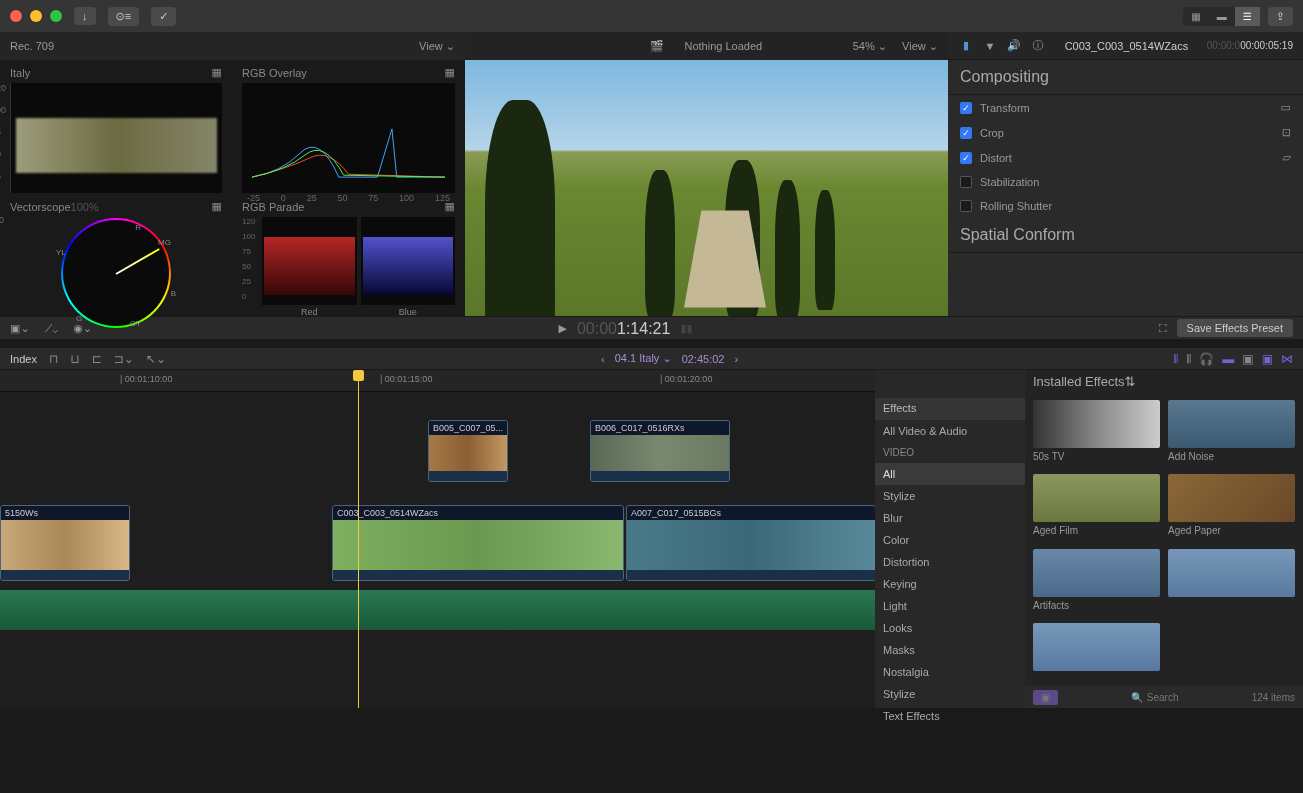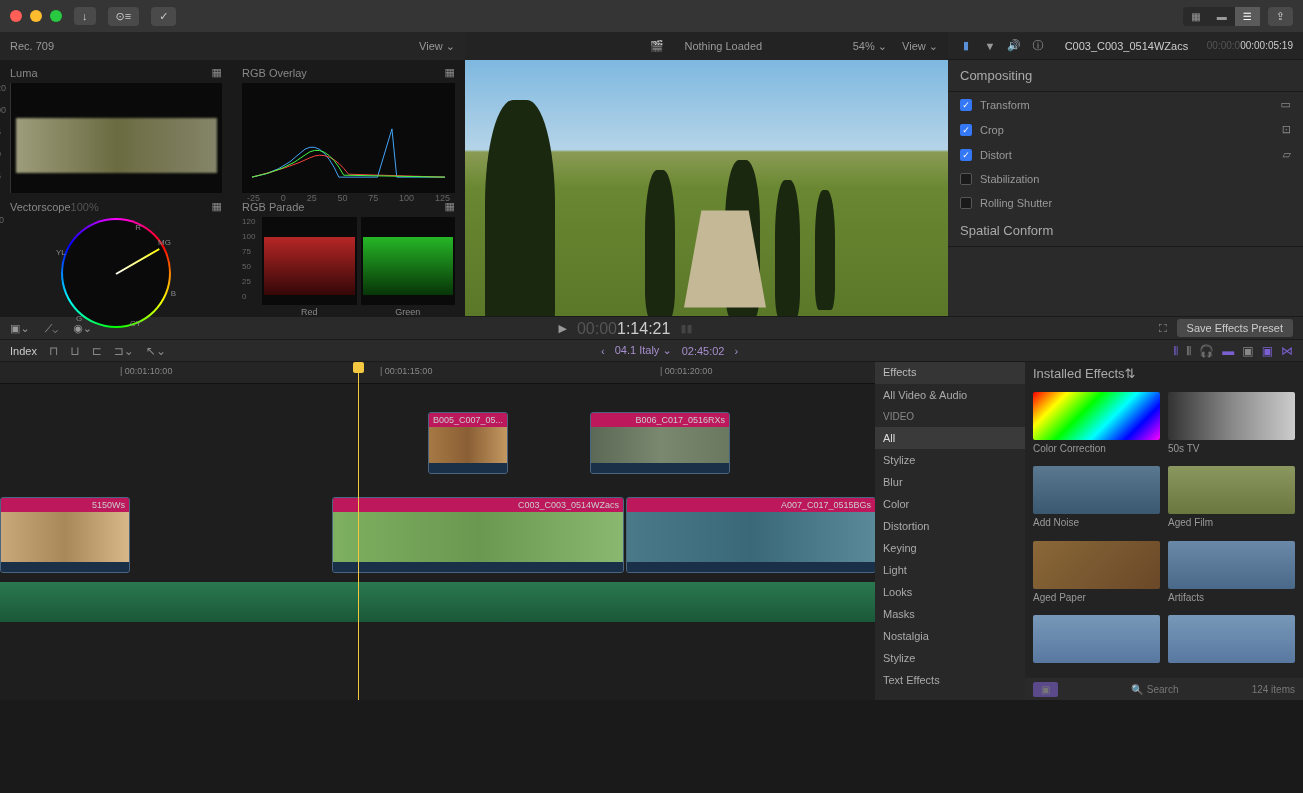--- a/index.html
+++ b/index.html
@@ -52,58 +52,58 @@
 .viewer-hdr{height:28px;display:flex;align-items:center;justify-content:center;gap:20px;position:relative;}
 .viewer-hdr-right{position:absolute;right:10px;display:flex;gap:15px;align-items:center;}
 .viewer-img{flex:1;margin:0;background:linear-gradient(180deg,#7eb8e0 0%,#b5d4e8 35%,#8a9b54 36%,#6a8832 50%,#5a7828 100%);position:relative;overflow:hidden;}
 .tree{position:absolute;background:#1a2810;border-radius:40% 40% 20% 20%;}
 .road{position:absolute;bottom:0;left:50%;width:60px;height:140px;background:#c4b896;transform:translateX(-20%) perspective(200px) rotateX(50deg);}
 
 .inspector{width:355px;background:#2a2a2a;}
 .insp-hdr{height:28px;display:flex;align-items:center;padding:0 10px;justify-content:space-between;background:#252525;border-bottom:1px solid #1a1a1a;}
 .insp-icons{display:flex;gap:8px;}
 .insp-icon{width:16px;height:16px;display:flex;align-items:center;justify-content:center;color:#999;}
-.insp-section{padding:8px 12px;border-bottom:1px solid #1a1a1a;font-size:13px;color:#aaa;}
+.insp-section{padding:8px 12px;border-bottom:1px solid #1a1a1a;font-size:16px;color:#aaa;}
 .insp-row{display:flex;align-items:center;padding:6px 12px;gap:8px;}
 .chk{width:12px;height:12px;background:#3478f6;border-radius:2px;display:flex;align-items:center;justify-content:center;color:#fff;font-size:9px;}
 .chk.off{background:#1a1a1a;border:1px solid #555;}
 .insp-row-icon{margin-left:auto;color:#888;}
 
 .transport{height:24px;background:#2a2a2a;display:flex;align-items:center;padding:0 10px;border-top:1px solid #1a1a1a;border-bottom:1px solid #1a1a1a;justify-content:space-between;}
 .tc-display{color:#ccc;font-size:16px;font-family:monospace;}
 .tc-display .dim{color:#555;}
 .save-preset{background:#4a4a4a;padding:3px 10px;border-radius:3px;color:#ccc;font-size:11px;}
 
-.timeline-hdr{height:22px;background:#2a2a2a;display:flex;align-items:center;padding:0 10px;border-bottom:1px solid #1a1a1a;justify-content:space-between;}
+.timeline-hdr{height:22px;background:#2a2a2a;display:flex;align-items:center;padding:0 10px;border-bottom:1px solid #1a1a1a;justify-content:space-between;margin-top:8px;}
 .tl-left{display:flex;gap:12px;align-items:center;}
 .tl-center{display:flex;gap:10px;align-items:center;color:#a88fd0;}
 .tl-right{display:flex;gap:8px;align-items:center;}
 .tl-icon{color:#888;font-size:12px;}
 
 .timeline-area{display:flex;height:338px;}
 .timeline{flex:1;background:#1e1e1e;position:relative;overflow:hidden;}
 .ruler{height:22px;background:#252525;border-bottom:1px solid #111;position:relative;font-size:9px;color:#888;}
 .ruler-tick{position:absolute;top:4px;white-space:nowrap;}
 .playhead{position:absolute;top:0;bottom:0;width:1px;background:#f5c842;left:358px;z-index:10;}
 .playhead::before{content:'';position:absolute;top:0;left:-5px;width:11px;height:11px;background:#f5c842;border-radius:2px;}
 .clips-upper{position:absolute;top:50px;height:60px;}
 .clip{position:absolute;background:#2a3f52;border:1px solid #4a6580;border-radius:3px;overflow:hidden;}
-.clip-label{background:#be185d;font-size:9px;color:#ccc;padding:2px 4px;white-space:nowrap;overflow:hidden;text-align:right;}
+.clip-label{background:#0f172a;font-size:9px;color:#ccc;padding:2px 4px;white-space:nowrap;overflow:hidden;}
 .clip-thumb{height:36px;background:linear-gradient(90deg,#a67843,#8a5f35,#c49860);}
 .clip-thumb.alley{background:linear-gradient(90deg,#5a6855,#7a8870,#6a7860);}
 .clip-thumb.italy{background:linear-gradient(90deg,#7eb060,#6a9850,#8ab870);margin:0;}
 .clip-thumb.sea{background:linear-gradient(90deg,#4a7a8a,#3a6878,#5a8a9a);}
 .clip-thumb.arch{background:linear-gradient(90deg,#b8863a,#9a7030,#c89845);}
 .clip-thumb.town{background:linear-gradient(90deg,#c8a878,#a88858,#d8b888);}
 .clip-audio{height:10px;background:#1a3048;}
 .clips-main{position:absolute;top:135px;left:0;right:0;height:80px;}
 .audio-track{position:absolute;top:220px;left:0;right:0;height:40px;background:linear-gradient(180deg,#2a7850,#1a5838);}
 
 .fx-sidebar{width:150px;background:#282828;}
-.fx-header{height:22px;background:#353535;padding:4px 8px;color:#bbb;font-size:11px;}
+.fx-header{height:22px;background:#353535;padding:4px 8px;color:#bbb;font-size:11px;margin-top:28px;}
 .fx-item{padding:5px 8px;color:#aaa;font-size:11px;cursor:pointer;}
 .fx-item.section{color:#888;text-transform:uppercase;font-size:10px;}
 .fx-item.sel{background:#3a3a3a;color:#ddd;}
 
 .fx-browser{width:278px;background:#232323;display:flex;flex-direction:column;}
 .fx-br-hdr{height:22px;padding:4px 8px;text-align:left;color:#aaa;font-size:13px;}
 .fx-grid{flex:1;padding:8px;display:grid;grid-template-columns:1fr 1fr;gap:8px;overflow:hidden;}
 .fx-cell{}
 .fx-thumb{height:48px;border-radius:2px;margin-bottom:3px;}
 .th-color{background:linear-gradient(135deg,#f00,#ff0,#0f0,#0ff,#00f,#f0f);}
@@ -143,21 +143,21 @@
 
 <div class="top-section">
   <div class="scopes">
     <div class="scope-header">
       <span>Rec. 709</span>
       <span><span>View</span> ⌄</span>
     </div>
     <div class="scope-row">
       <div class="scope-panel luma">
         <div class="scope-title">
-            <span>Luma</span>
+            <span>Italy</span>
             <span>▦</span>
           </div>
         <div class="luma-chart">
           <div class="luma-labels" id="luma-ticks">
               <div>120</div>
               <div>100</div>
               <div>75</div>
               <div>50</div>
               <div>25</div>
               <div>0</div>
@@ -226,23 +226,23 @@
             </div>
           <div class="parade-row" style="flex:1" id="parade-cols">
               <div class="parade-col">
                 <div class="parade-ch">
                   <div class="parade-wave pw-r"></div>
                 </div>
                 <div class="parade-lbl">Red</div>
               </div>
               <div class="parade-col">
                 <div class="parade-ch">
-                  <div class="parade-wave pw-g"></div>
+                  <div class="parade-wave pw-b"></div>
                 </div>
-                <div class="parade-lbl">Green</div>
+                <div class="parade-lbl">Blue</div>
               </div>
             </div>
         </div>
       </div>
     </div>
   </div>
 
   <div class="viewer">
     <div class="viewer-hdr">
       <span>🎬</span>
@@ -403,24 +403,20 @@
         <div class="fx-item ">Masks</div>
         <div class="fx-item ">Nostalgia</div>
         <div class="fx-item ">Stylize</div>
         <div class="fx-item ">Text Effects</div>
       </div>
   </div>
   <div class="fx-browser">
     <div class="fx-br-hdr"><span>Installed Effects</span>⇅</div>
     <div class="fx-grid" id="fx-grid">
         <div class="fx-cell">
-          <div class="fx-thumb th-color"></div>
-          <div class="fx-name">Color Correction</div>
-        </div>
-        <div class="fx-cell">
           <div class="fx-thumb th-bw"></div>
           <div class="fx-name">50s TV</div>
         </div>
         <div class="fx-cell">
           <div class="fx-thumb th-noise"></div>
           <div class="fx-name">Add Noise</div>
         </div>
         <div class="fx-cell">
           <div class="fx-thumb th-aged"></div>
           <div class="fx-name">Aged Film</div>

